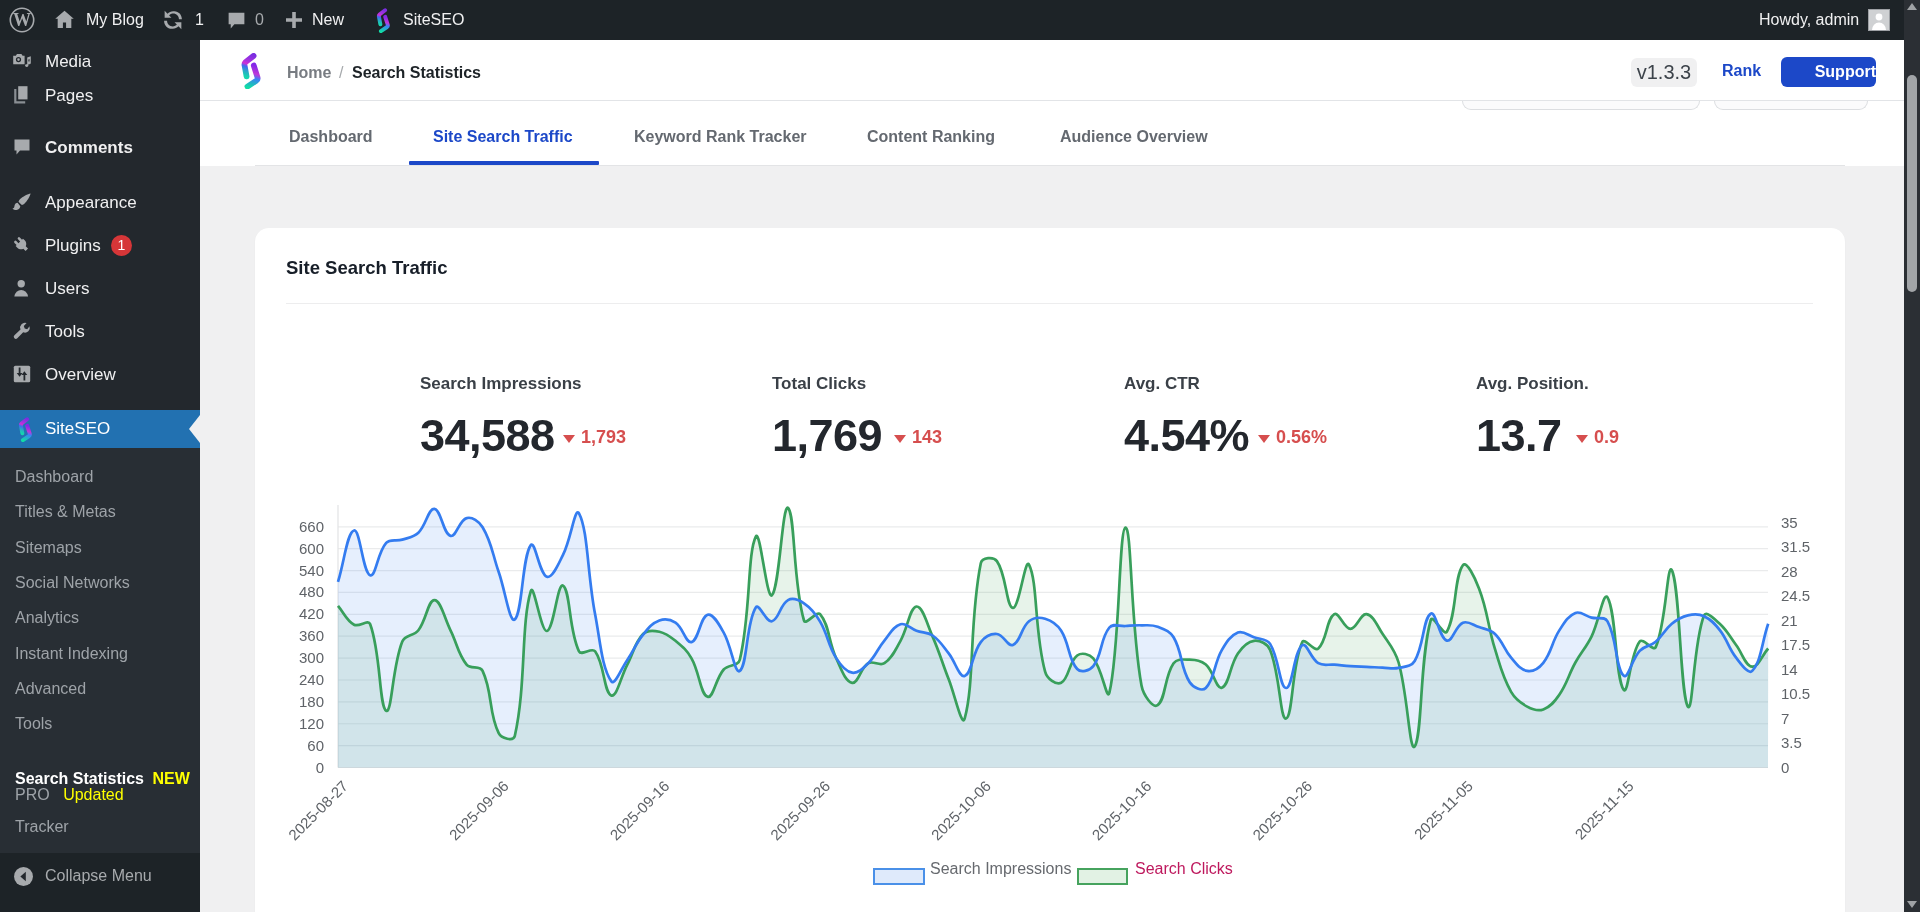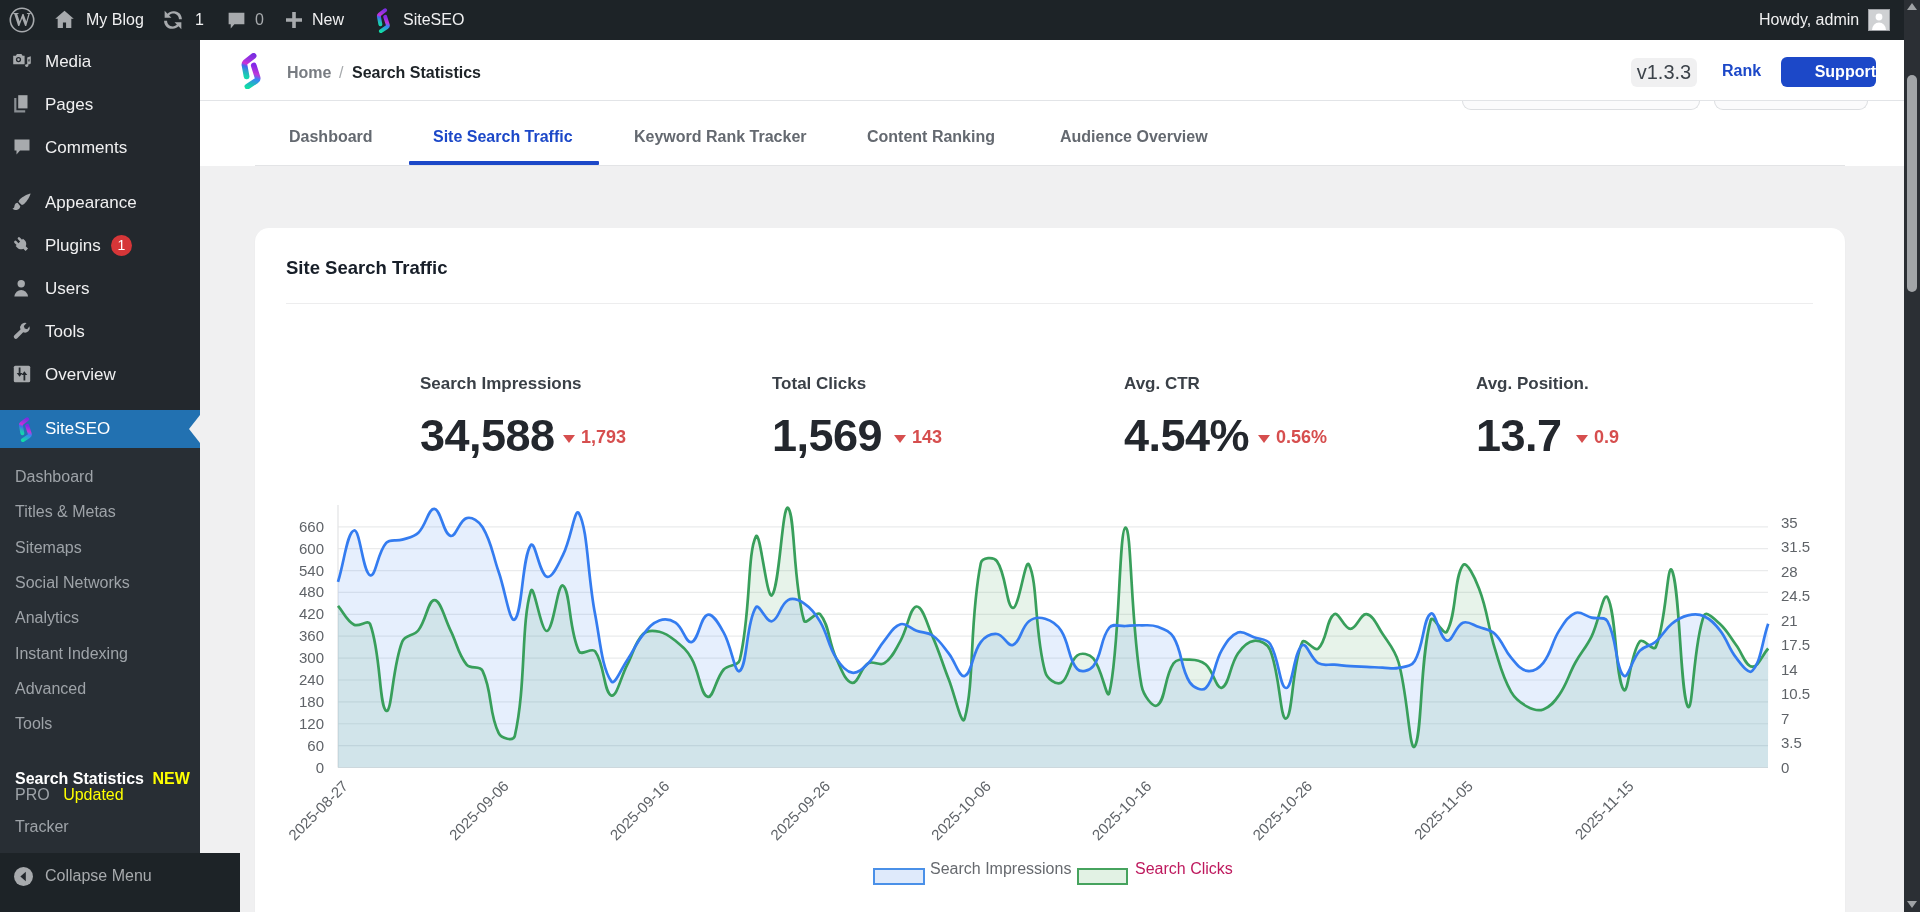--- a/index.html
+++ b/index.html
@@ -8,21 +8,21 @@
   #adminbar { position:absolute; left:0; top:0; width:1904px; height:40px; background:#1d2327; color:#f0f0f1; font-size:16px; z-index:50; }
   .ab-item { position:absolute; top:0; height:40px; line-height:40px; white-space:nowrap; }
   #sidebar { position:absolute; left:0; top:40px; width:200px; height:872px; background:#23282d; color:#f0f0f1; }
   .menu-item { position:absolute; left:0; width:208px; height:43px; font-size:17px; color:#f0f0f1; }
   .menu-item .mi-icon { position:absolute; left:12px; top:11px; width:20px; height:20px; }
   .menu-item .mi-label { position:absolute; left:45px; top:0; line-height:43px; }
   #siteseo-item { position:absolute; left:0; top:370px; width:200px; height:38px; background:#2271b1; }
   #siteseo-arrow { position:absolute; right:0; top:375px; width:0; height:0; border-top:14px solid transparent; border-bottom:14px solid transparent; border-right:11px solid #f0f0f1; }
   #submenu { position:absolute; left:0; top:408px; width:200px; height:405px; background:#282e34; }
   .sub-item { position:absolute; left:15px; font-size:16px; color:#9ea3a8; white-space:nowrap; }
-  #collapse { position:absolute; left:0; top:813px; width:240px; height:59px; background:#1d2327; color:#a7aaad; font-size:16px; }
+  #collapse { position:absolute; left:0; top:813px; width:200px; height:59px; background:#1d2327; color:#a7aaad; font-size:16px; }
   #content { position:absolute; left:200px; top:40px; width:1704px; height:872px; background:#f0f0f1; }
   #header { position:absolute; left:0; top:0; width:1704px; height:61px; background:#fff; border-bottom:1px solid #e2e4e7; }
   #tabs { position:absolute; left:0; top:61px; width:1704px; height:65px; background:#fff; }
   #tabline { position:absolute; left:55px; top:63.5px; width:1590px; height:1px; background:#e3e4e6; }
   .tab { position:absolute; top:27px; font-size:16px; font-weight:600; color:#646970; white-space:nowrap; }
   #card { position:absolute; left:55px; top:188px; width:1590px; height:780px; background:#fff; border-radius:14px; box-shadow:0 1px 2px rgba(0,0,0,0.04); }
   .stat-label { position:absolute; font-size:17px; font-weight:600; color:#3a4047; }
   .stat-num { position:absolute; font-size:45px; font-weight:700; color:#23272d; letter-spacing:-0.5px; }
   .stat-delta { position:absolute; font-size:18px; font-weight:600; color:#d64e4e; }
   .tri-down { display:inline-block; width:0; height:0; border-left:6px solid transparent; border-right:6px solid transparent; border-top:8px solid #d64e4e; margin-right:6px; }
@@ -72,21 +72,21 @@
     <div style="position:absolute;left:209px;top:60px;width:190px;height:4px;background:#1c48c8;border-radius:1px;"></div>
     <div id="tabline"></div>
   </div>
   <div id="card">
     <div style="position:absolute;left:31px;top:29px;font-size:18.5px;font-weight:700;color:#171e28;">Site Search Traffic</div>
     <div style="position:absolute;left:31px;top:75px;width:1527px;height:1px;background:#ededee;"></div>
     <div class="stat-label" style="left:165px;top:146px;">Search Impressions</div>
     <div class="stat-num" style="left:165px;top:182px;">34,588</div>
     <div class="stat-delta" style="left:308px;top:199px;"><span class="tri-down"></span>1,793</div>
     <div class="stat-label" style="left:517px;top:146px;">Total Clicks</div>
-    <div class="stat-num" style="left:517px;top:182px;">1,569</div>
+    <div class="stat-num" style="left:517px;top:182px;">1,769</div>
     <div class="stat-delta" style="left:639px;top:199px;"><span class="tri-down"></span>143</div>
     <div class="stat-label" style="left:869px;top:146px;">Avg. CTR</div>
     <div class="stat-num" style="left:869px;top:182px;">4.54%</div>
     <div class="stat-delta" style="left:1003px;top:199px;"><span class="tri-down"></span>0.56%</div>
     <div class="stat-label" style="left:1221px;top:146px;">Avg. Position.</div>
     <div class="stat-num" style="left:1221px;top:182px;">13.7</div>
     <div class="stat-delta" style="left:1321px;top:199px;"><span class="tri-down"></span>0.9</div>
     <svg id="chart" viewBox="255 228 1590 780" style="position:absolute;left:0;top:0;width:1590px;height:780px;">
         <line x1="338" y1="767.5" x2="1768" y2="767.5" stroke="#e2e3e5" stroke-width="1.2"></line>
         <line x1="338" y1="745.62" x2="1768" y2="745.62" stroke="#eaebec" stroke-width="1.2"></line>
@@ -198,28 +198,28 @@
   </div>
 </div>
 <div id="sidebar">
   <div class="menu-item" style="top:0px;">
     <svg class="mi-icon" viewBox="0 0 20 20">
         <path fill-rule="evenodd" d="M1.2 4.8 h2.6 l1.2-1.7 h4.4 l1.2 1.7 h2 v8.4 H1.2 Z M6.5 11.2 a2.6 2.6 0 1 0 0-5.2 a2.6 2.6 0 0 0 0 5.2 Z M6.5 9.9 a1.3 1.3 0 1 1 0-2.6 a1.3 1.3 0 0 1 0 2.6 Z" fill="#a7aaad"></path>
         <path d="M15.2 13.2 V6.5 l3.6-1.2 v6.6 a1.7 1.35 0 1 1-1.3-1.32 V8.1 l-1.1.37 v6.1 a1.7 1.35 0 1 1-1.3-1.32 Z" fill="#a7aaad"></path>
       </svg>
     <span class="mi-label">Media</span>
   </div>
-  <div class="menu-item" style="top:43px;">
+  <div class="menu-item" style="top:34px;">
     <svg class="mi-icon" viewBox="0 0 20 20">
         <path d="M6.2 1.2 h9.3 v13.2 H6.2 Z" fill="#a7aaad"></path>
         <path d="M4.4 4 v12.3 h8.8 v2.2 H2.2 V4 Z" fill="#898e93"></path>
       </svg>
     <span class="mi-label">Pages</span>
   </div>
-  <div class="menu-item" style="top:86px;">
+  <div class="menu-item" style="top:86px;font-weight:bold;">
     <svg class="mi-icon" viewBox="0 0 20 20">
         <path d="M2.5 2.5 h15 v11 h-9.5 l-3.5 4 v-4 h-2 Z" fill="#a7aaad"></path>
       </svg>
     <span class="mi-label">Comments</span>
   </div>
   <div class="menu-item" style="top:141px;">
     <svg class="mi-icon" viewBox="0 0 20 20">
         <path d="M18.6 1.4 c-2.6.4-8.2 3.3-10.5 5.6-.7.7-1.3 1.8-1.6 2.7 l1.7 1.7 1.7 1.7 c.9-.3 2-.9 2.7-1.6 C14.9 9.2 18.2 4 18.6 1.4Z" fill="#a7aaad"></path>
         <path d="M5.6 10.7 c-1.4 0-2.9.9-3.3 4.1-.1.9-.9 1.6-1.8 1.9 1.1 1 2.8 1.5 4.1 1.3 2.1-.2 3.6-1.8 3.7-3.7 Z" fill="#a7aaad"></path>
       </svg>

